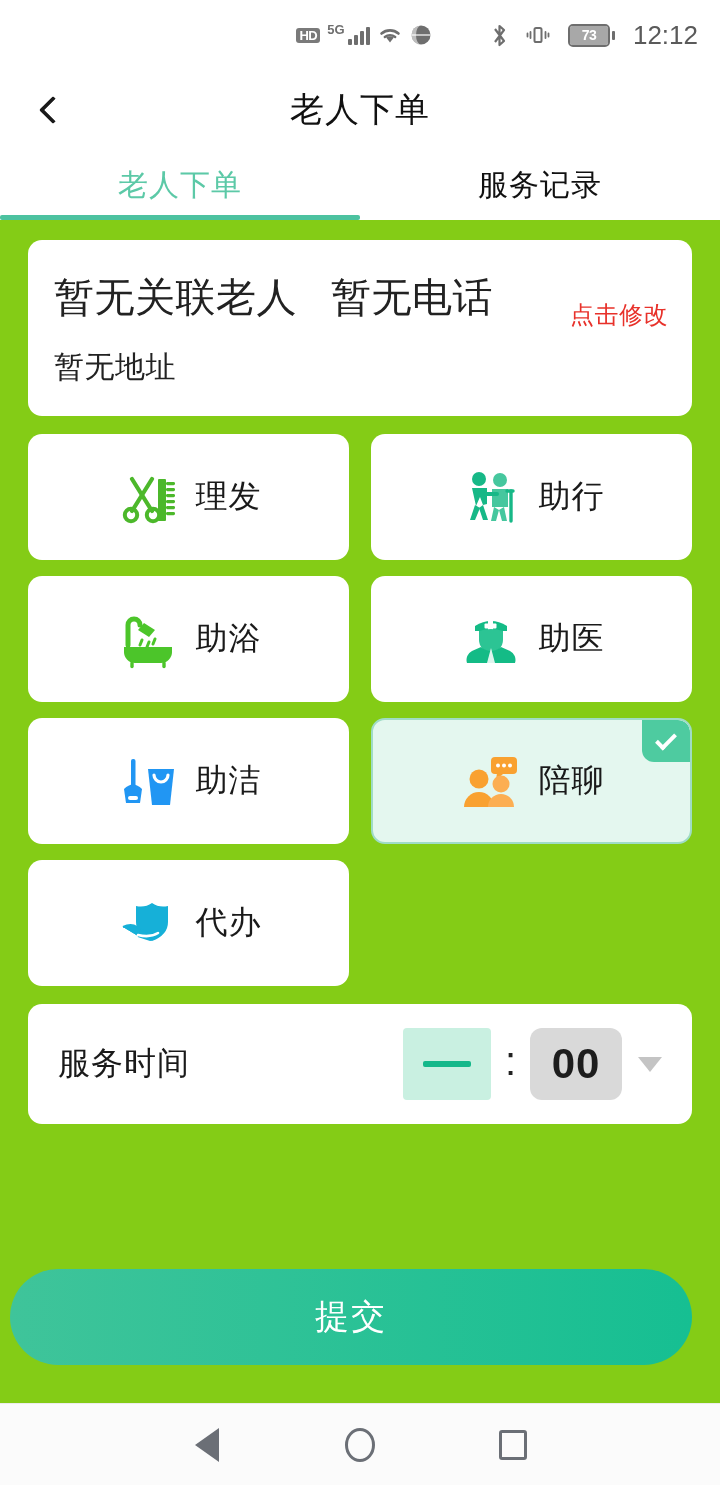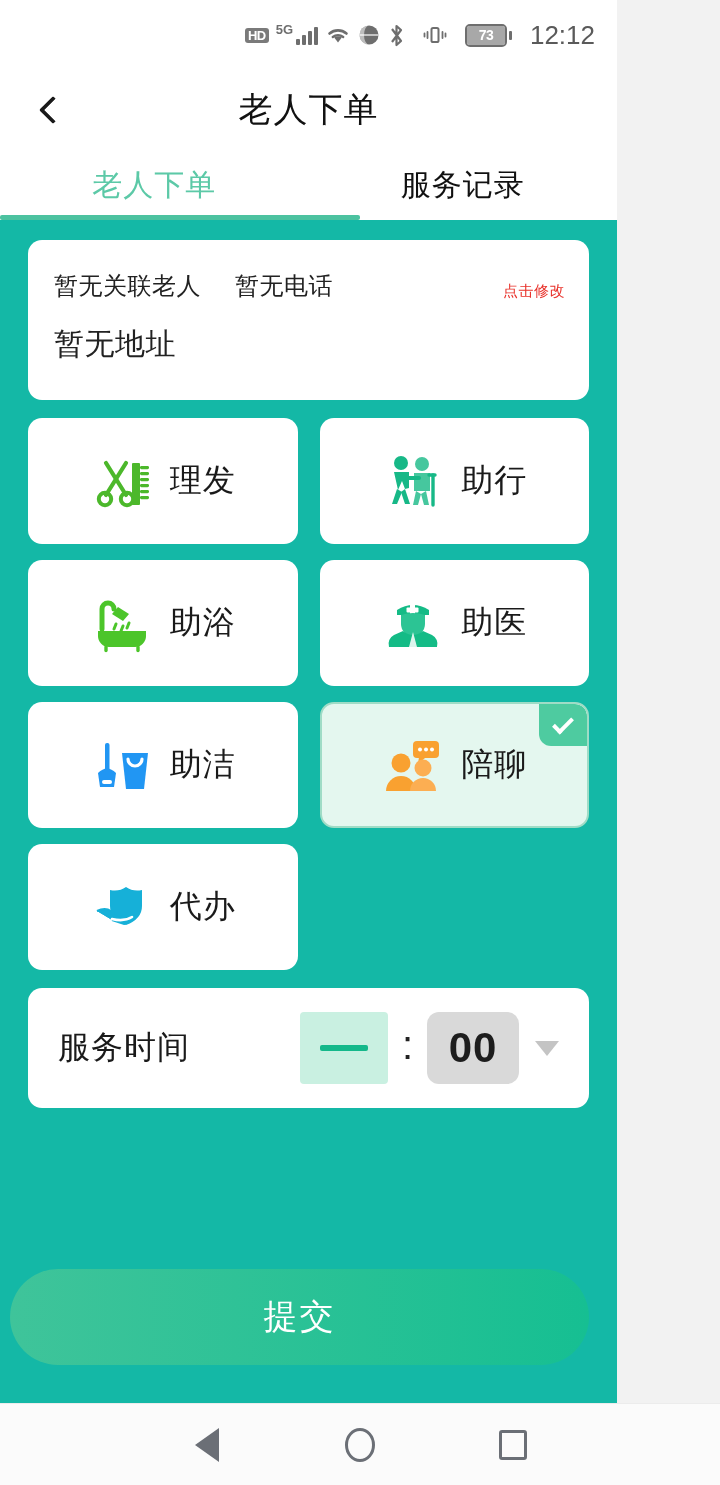--- a/index.html
+++ b/index.html
@@ -2,21 +2,21 @@
 <html><head>
 <meta charset="utf-8">
 <style>
   * { box-sizing: border-box; margin: 0; padding: 0; }
   html, body {
     width: 720px; height: 1485px;
     font-family: "Liberation Sans", "DejaVu Sans", sans-serif;
     background: #f2f2f2;
     overflow: hidden;
   }
-  .phone { position: relative; width: 617px; height: 1485px; background: #14b8a6; }
+  .phone { position: relative; width: 720px; height: 1485px; background: #84cc16; }
 
   
   .statusbar {
     height: 70px; background: #ffffff;
     display: flex; align-items: center; justify-content: center;
     position: relative;
   }
   .sb-center { display: flex; align-items: center; gap: 7px; margin-left: 8px; }
   .sb-right {
     position: absolute; right: 22px; top: 0; height: 70px;
@@ -74,26 +74,26 @@
     background: #4cc2a0; border-radius: 2px;
   }
 
   
   .content { padding: 20px 28px 0 28px; }
 
   .card {
     background: #fff; border-radius: 14px; position: relative;
   }
   .info-card { padding: 30px 26px 28px 26px; min-height: 160px; }
-  .info-line1 { font-size: 24px; color: #222; letter-spacing: 0.5px; margin-bottom: 22px; }
+  .info-line1 { font-size: 40px; color: #222; letter-spacing: 0.5px; margin-bottom: 22px; }
   .info-gap { display: inline-block; width: 34px; }
   .info-line2 { font-size: 30px; color: #222; letter-spacing: 0.5px; }
   .modify-link {
-    position: absolute; right: 24px; top: 42px;
-    font-size: 15px; color: #e8312a; cursor: pointer; letter-spacing: 0.5px;
+    position: absolute; right: 24px; top: 59px;
+    font-size: 24px; color: #e8312a; cursor: pointer; letter-spacing: 0.5px;
   }
 
   
   .grid {
     display: grid; grid-template-columns: 1fr 1fr; gap: 16px 22px; margin-top: 18px;
   }
   .srv {
     background: #fff; border-radius: 14px; height: 126px;
     display: flex; align-items: center; justify-content: center; gap: 16px;
     position: relative; cursor: pointer; border: 2px solid transparent; overflow: hidden;

